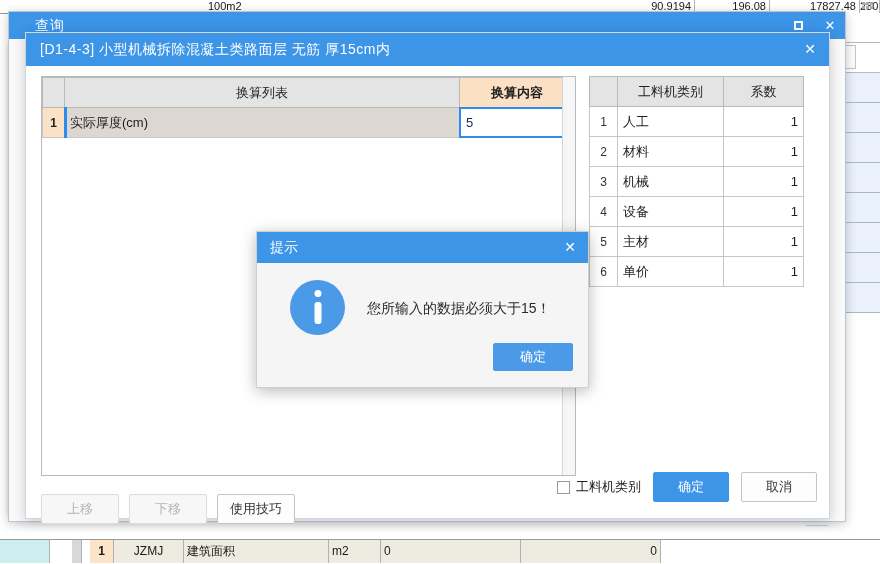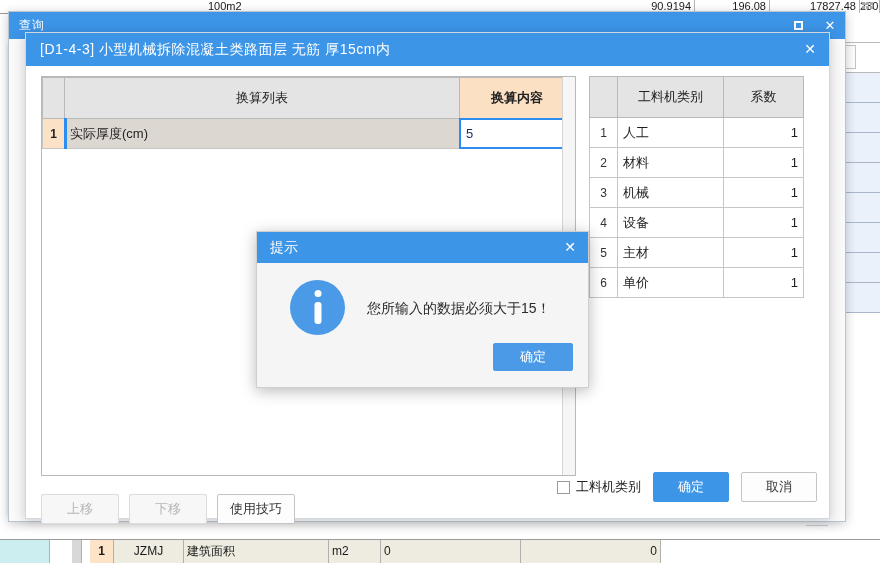--- a/index.html
+++ b/index.html
@@ -123,22 +123,22 @@
   .win-query {
     position: absolute; left: 8px; top: 11px; width: 838px; height: 511px;
     background: #f5f5f5; border: 1px solid #b9c6d2;
     box-shadow: 0 2px 10px rgba(0,0,0,.22); box-sizing: border-box;
   }
   .win-query .titlebar {
     position: absolute; left: 0; top: 0; right: 0; height: 27px;
     background: #3d95e8; color: #ffffff;
   }
   .win-query .titlebar .ttl {
-    position: absolute; left: 10px; top: 0; height: 27px; line-height: 27px;
-    font-size: 12px; letter-spacing: 1px;
+    position: absolute; left: 26px; top: 0; height: 27px; line-height: 27px;
+    font-size: 14px; letter-spacing: 1px;
   }
   .win-query .winbtns {
     position: absolute; right: 6px; top: 0; height: 27px;
     display: flex; align-items: center; gap: 14px;
   }
   .win-query .winbtns .wb {
     width: 18px; height: 18px; display:flex; align-items:center; justify-content:center;
     color: #fff; font-size: 13px; cursor: pointer; font-weight: bold;
   }
   .wb .sq { width: 9px; height: 9px; border: 2px solid #fff; box-sizing: border-box; }
@@ -175,21 +175,21 @@
     border: 1px solid #b9b9b9; background: #ffffff; box-sizing: border-box;
   }
   .pane-right {
     position: absolute; left: 548px; top: 0; width: 215px; bottom: 0;
     border: none; background: #ffffff; box-sizing: border-box;
   }
 
   table.grid { border-collapse: collapse; width: 100%; table-layout: fixed; }
   table.grid th {
     background: #e4e4e4; border: 1px solid #b9b9b9; height: 30px;
-    font-size: 13px; font-weight: normal; color: #222; padding: 11px 4px;
+    font-size: 13px; font-weight: normal; color: #222; padding: 0 4px;
     box-sizing: border-box;
   }
   table.grid th.accent { background: #fce0c4; font-weight: bold; }
   table.grid td {
     border: 1px solid #c6c6c6; height: 30px; font-size: 13px; color: #1f1f1f;
     padding: 0 5px; box-sizing: border-box; background: #fff;
   }
   table.grid td.rowhead {
     background: #fbe2c6; text-align: center; font-weight: bold; font-size: 12px;
     width: 22px; padding: 0;

